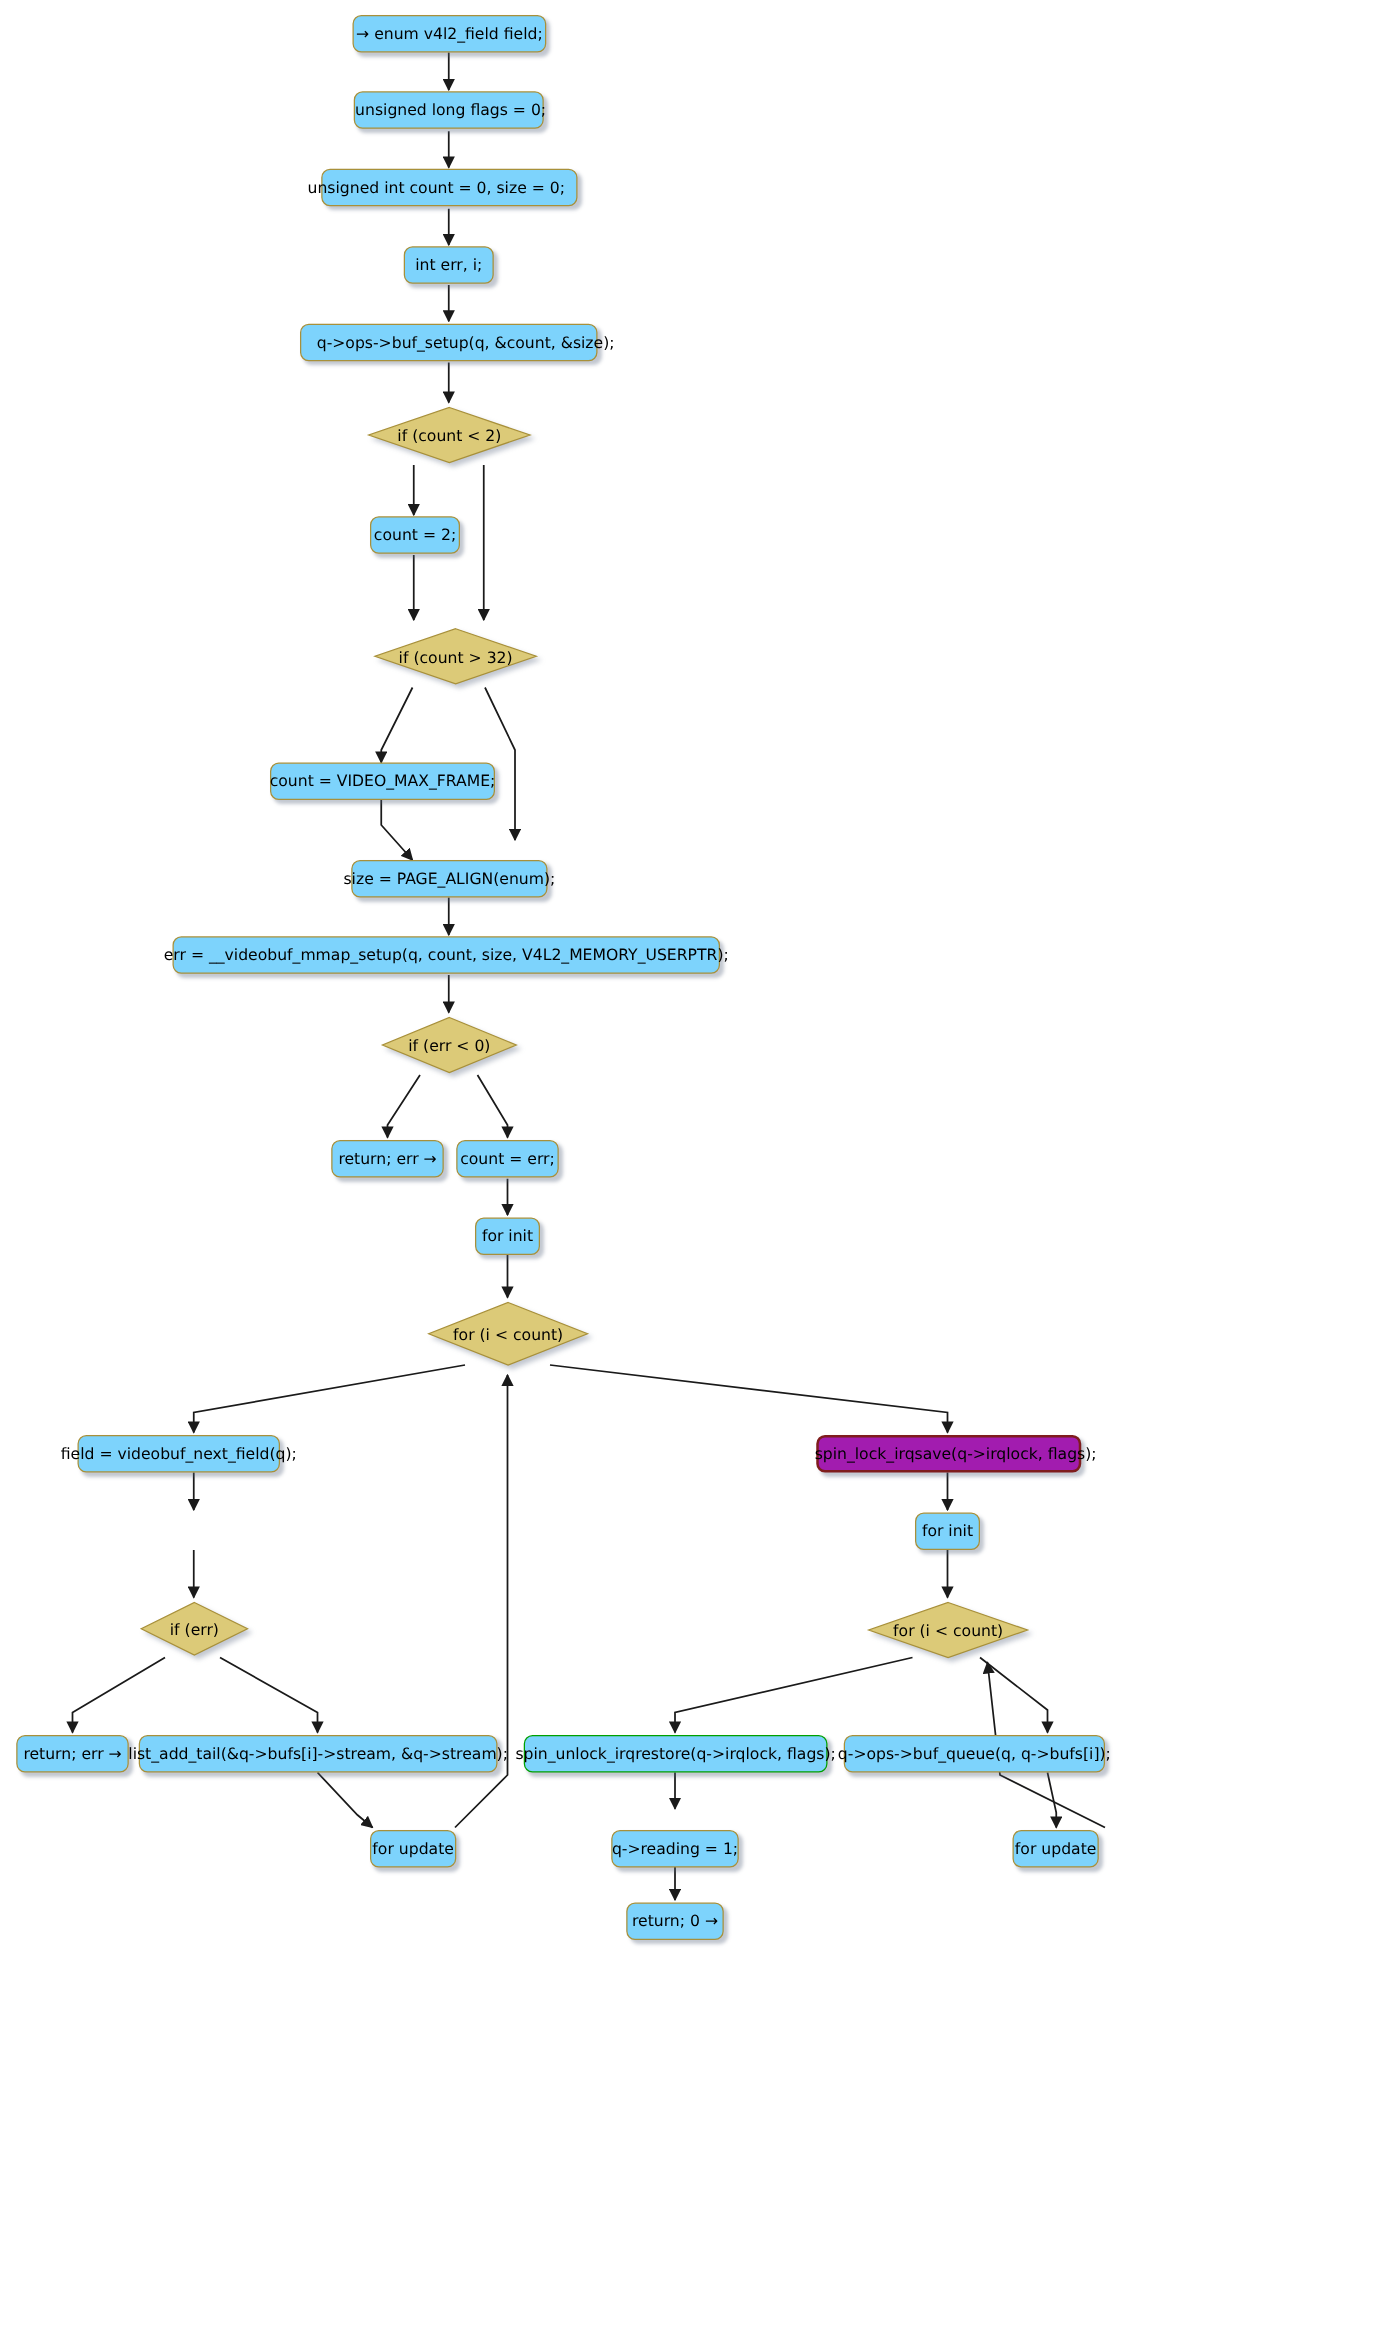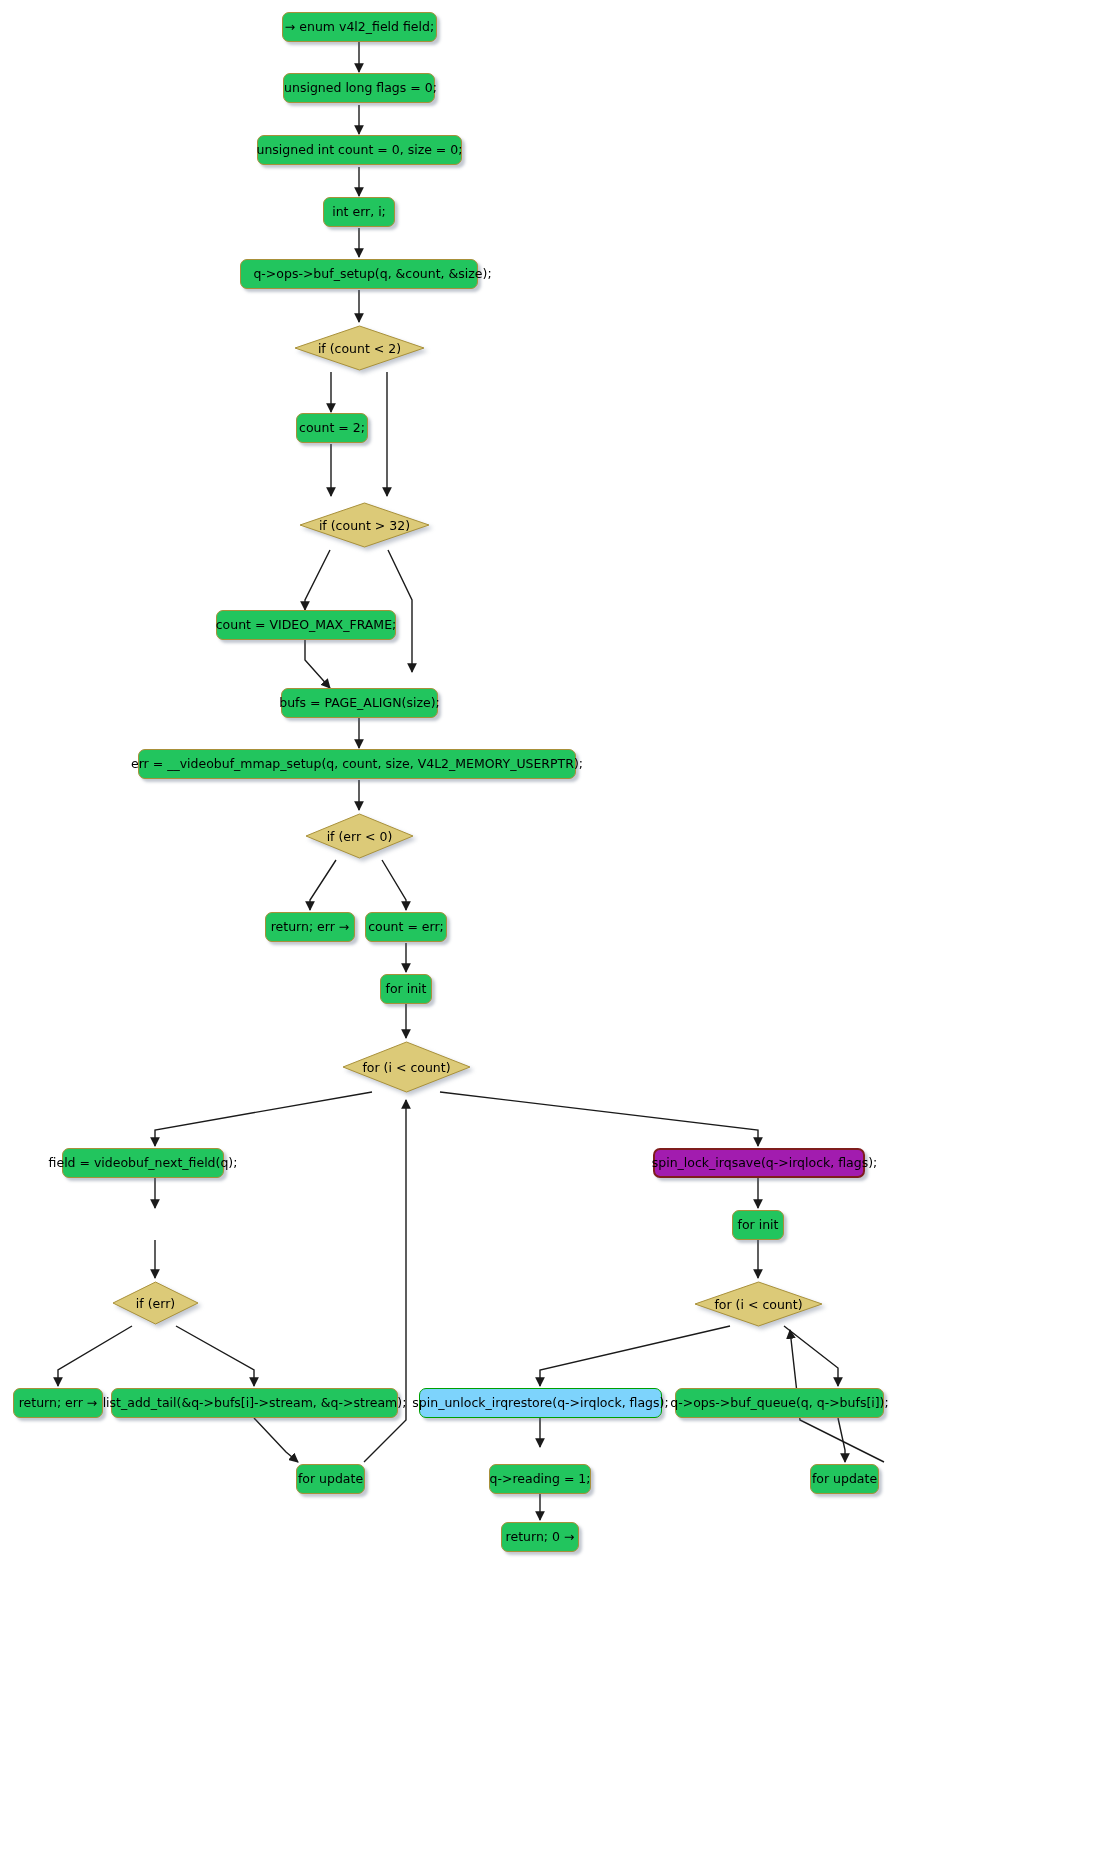--- a/index.html
+++ b/index.html
@@ -27,21 +27,21 @@
     position: absolute;
     box-sizing: border-box;
     display: flex;
     align-items: center;
     justify-content: center;
     white-space: nowrap;
     color: #000000;
     line-height: 1;
   }
   .node.rect {
-    background: #22c55e;
+    background: #7dd3fc;
     border: 1px solid #A8903A;
     border-radius: 7px;
     box-shadow: 3px 3px 3px rgba(80,95,120,0.35);
     font-size: 12.5px;
     padding: 0 9px;
   }
   .node.rect.red {
     background: #a21caf;
     border: 2px solid #7f1d1d;
     padding-left: 20px;
@@ -132,21 +132,21 @@
   </svg>
 
   <div class="node rect" style="left:282px;top:12px;width:155px;height:30px;">
     <span>→ enum v4l2_field field;</span>
   </div>
 
   <div class="node rect" style="left:283px;top:73px;width:152px;height:30px;padding-left:12px;">
     <span>unsigned long flags = 0;</span>
   </div>
 
-  <div class="node rect" style="left:257px;top:135px;width:205px;height:30px;">
+  <div class="node rect" style="left:257px;top:135px;width:205px;height:30px;justify-content:flex-end;">
     <span>unsigned int count = 0, size = 0;</span>
   </div>
 
   <div class="node rect" style="left:323px;top:197px;width:72px;height:30px;">
     <span>int err, i;</span>
   </div>
 
   <div class="node rect" style="left:240px;top:259px;width:238px;height:30px;padding-left:36px;">
     <span>q-&gt;ops-&gt;buf_setup(q, &amp;count, &amp;size);</span>
   </div>
@@ -167,21 +167,21 @@
       <polygon points="67.5,3 132,25 67.5,47 3,25" fill="#DCCA78" stroke="#A8903A" stroke-width="1" style="filter: drop-shadow(3px 3px 2px rgba(80,95,120,0.35));"></polygon>
     </svg>
     <div class="diamond-label">if (count &gt; 32)</div>
   </div>
 
   <div class="node rect" style="left:216px;top:610px;width:180px;height:30px;">
     <span>count = VIDEO_MAX_FRAME;</span>
   </div>
 
   <div class="node rect" style="left:281px;top:688px;width:157px;height:30px;">
-    <span>bufs = PAGE_ALIGN(size);</span>
+    <span>size = PAGE_ALIGN(enum);</span>
   </div>
 
   <div class="node rect" style="left:138px;top:749px;width:438px;height:30px;">
     <span>err = __videobuf_mmap_setup(q, count, size, V4L2_MEMORY_USERPTR);</span>
   </div>
 
   <div class="diamond-wrap" style="left:303px;top:812px;width:113px;height:48px;">
     <svg width="113" height="48" viewBox="0 0 113 48">
       <polygon points="56.5,2 110,24 56.5,46 3,24" fill="#DCCA78" stroke="#A8903A" stroke-width="1" style="filter: drop-shadow(3px 3px 2px rgba(80,95,120,0.35));"></polygon>
     </svg>

